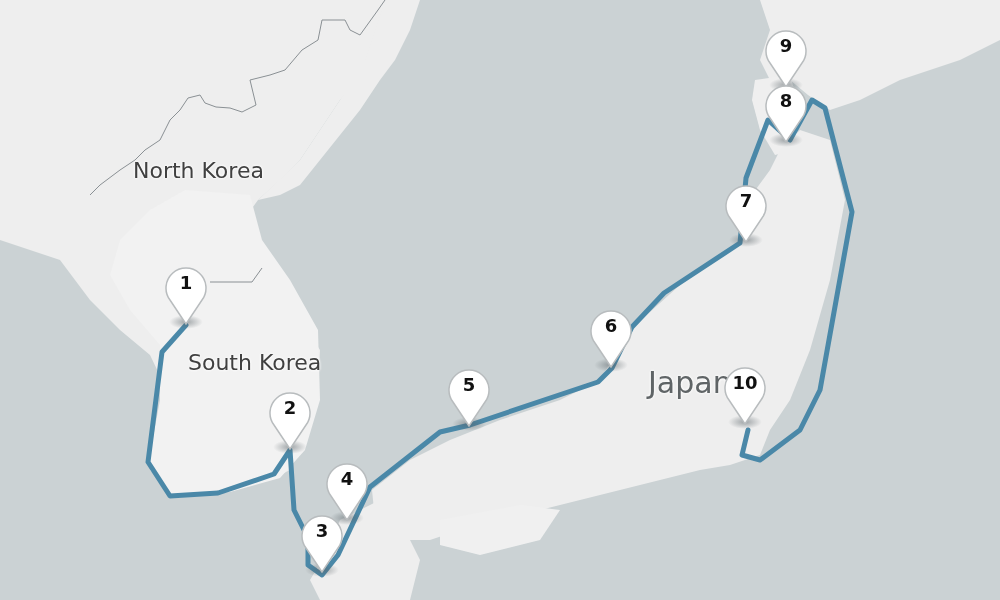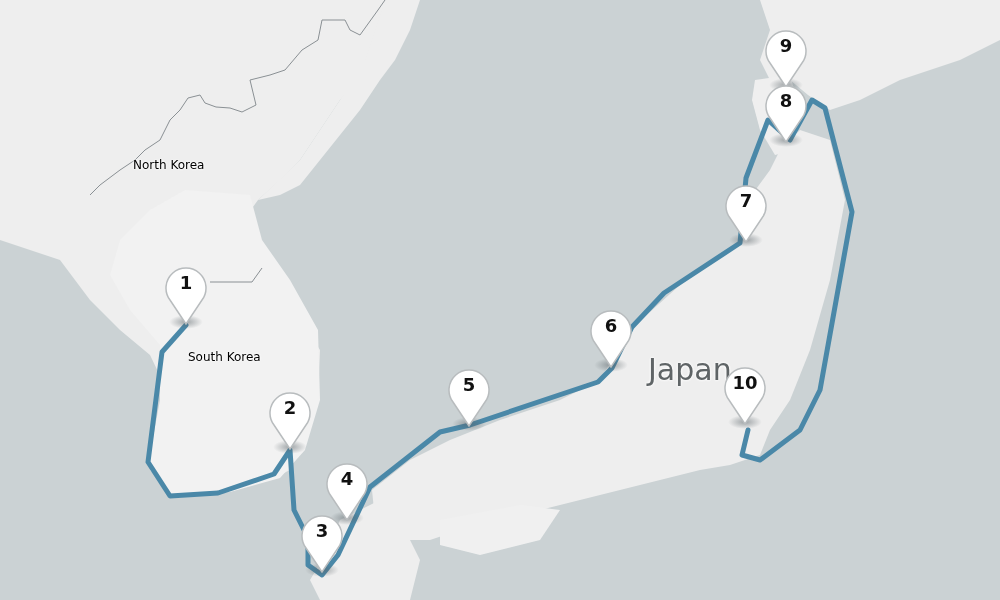--- a/index.html
+++ b/index.html
@@ -1,19 +1,19 @@
 <!DOCTYPE html>
 <html><head>
 <meta charset="utf-8">
 <style>
   html,body{margin:0;padding:0;}
   body{width:1000px;height:600px;overflow:hidden;background:#cbd2d4;font-family:"DejaVu Sans","Liberation Sans",sans-serif;}
   #map{position:relative;width:1000px;height:600px;}
   #map svg{position:absolute;left:0;top:0;}
-  .label{position:absolute;color:#000000;font-size:12px;text-shadow:0 0 3px #fff,0 0 3px #fff;white-space:nowrap;}
+  .label{position:absolute;color:#404040;font-size:22px;text-shadow:0 0 3px #fff,0 0 3px #fff;white-space:nowrap;}
   .label.big{font-size:30px;color:#5f6466;}
   .pin{position:absolute;width:46px;height:62px;margin-left:-23px;margin-top:-62px;cursor:pointer;}
   .pin .shadow{position:absolute;left:6px;top:52px;width:34px;height:14px;border-radius:50%;background:radial-gradient(ellipse at center,rgba(90,100,105,.55),rgba(90,100,105,0) 70%);}
   .pin svg{position:absolute;left:0;top:0;}
   .pin .num{position:absolute;left:0;top:9px;width:46px;text-align:center;font-weight:bold;font-size:18px;color:#111;}
 </style>
 </head>
 <body>
 
 <div id="map">
@@ -35,21 +35,21 @@
     <path d="M440,520 L520,505 L560,510 L540,540 L480,555 L440,545 Z" fill="#f0f0f0"></path>
 
     <polyline points="90,195 100,185 120,170 135,160 145,150 160,140 170,120 180,110 188,98 200,95 205,103 216,107 230,108 242,112 256,105 250,80 270,75 285,70 302,50 318,40 322,20 345,20 350,30 360,35 378,10 385,0" fill="none" stroke="#8a9094" stroke-width="1"></polyline>
     <polyline points="210,282 252,282 262,268" fill="none" stroke="#8a9094" stroke-width="1"></polyline>
 
     <polyline id="route-line" fill="none" stroke="#4a88a8" stroke-width="5" stroke-linejoin="round" stroke-linecap="round" points="186,325 162,352 148,462 170,496 218,493 274,474 290,450 294,510 308,538 308,565 322,575 338,555 370,487 440,432 470,425 598,382 612,368 632,327 664,293 740,243 746,178 768,120 790,140 812,100 825,108 852,212 820,390 800,430 760,460 742,455 748,430"></polyline>
   </svg>
 
   <div class="label" style="left:133px;top:158px;">North Korea</div>
   <div class="label" style="left:188px;top:350px;">South Korea</div>
-  <div class="label big" style="left:648px;top:352px;">Japan</div>
+  <div class="label big" style="left:648px;top:365px;">Japan</div>
 
   <div id="pins">
       <div class="pin" style="left: 786px; top: 88px;">
     <div class="shadow"></div>
     <svg width="46" height="62" viewBox="0 0 46 62">
       <path d="M23,61 L7,37 A20,20 0 1 1 39,37 Z" fill="#ffffff" stroke="#b8bcbe" stroke-width="1.5"></path>
     </svg>
     <div class="num">9</div>
   </div>
       <div class="pin" style="left: 786px; top: 143px;">

